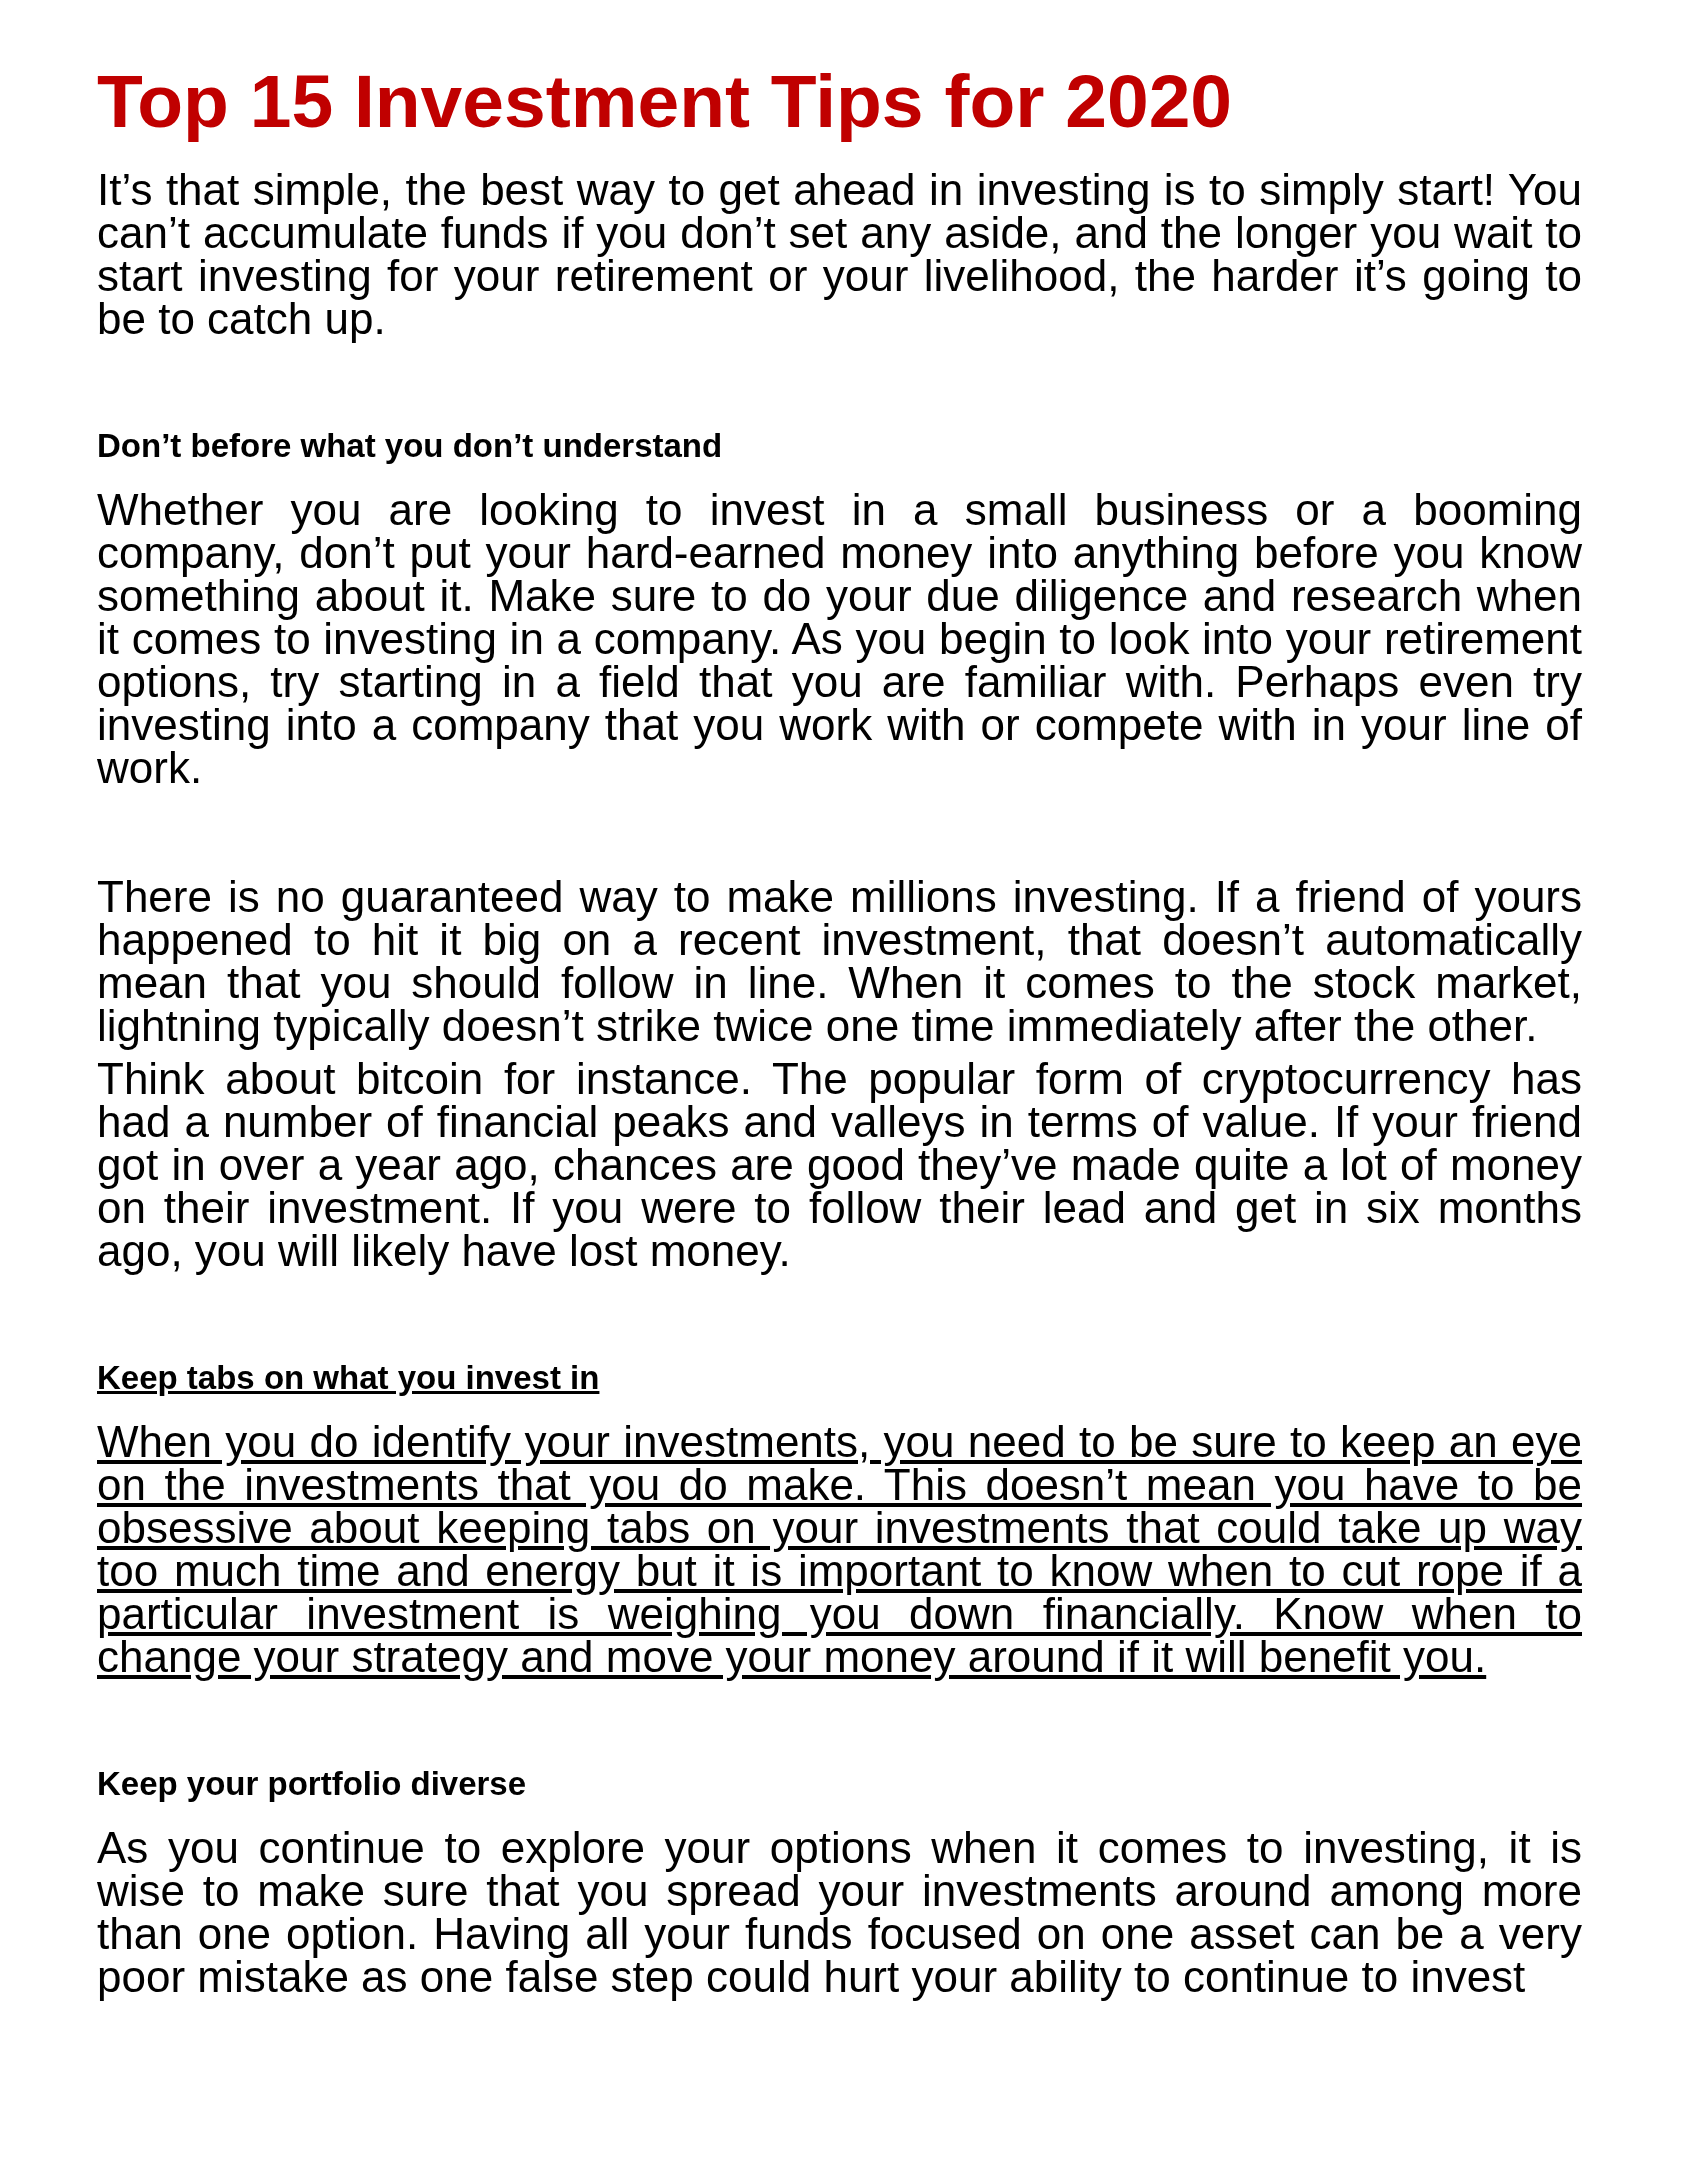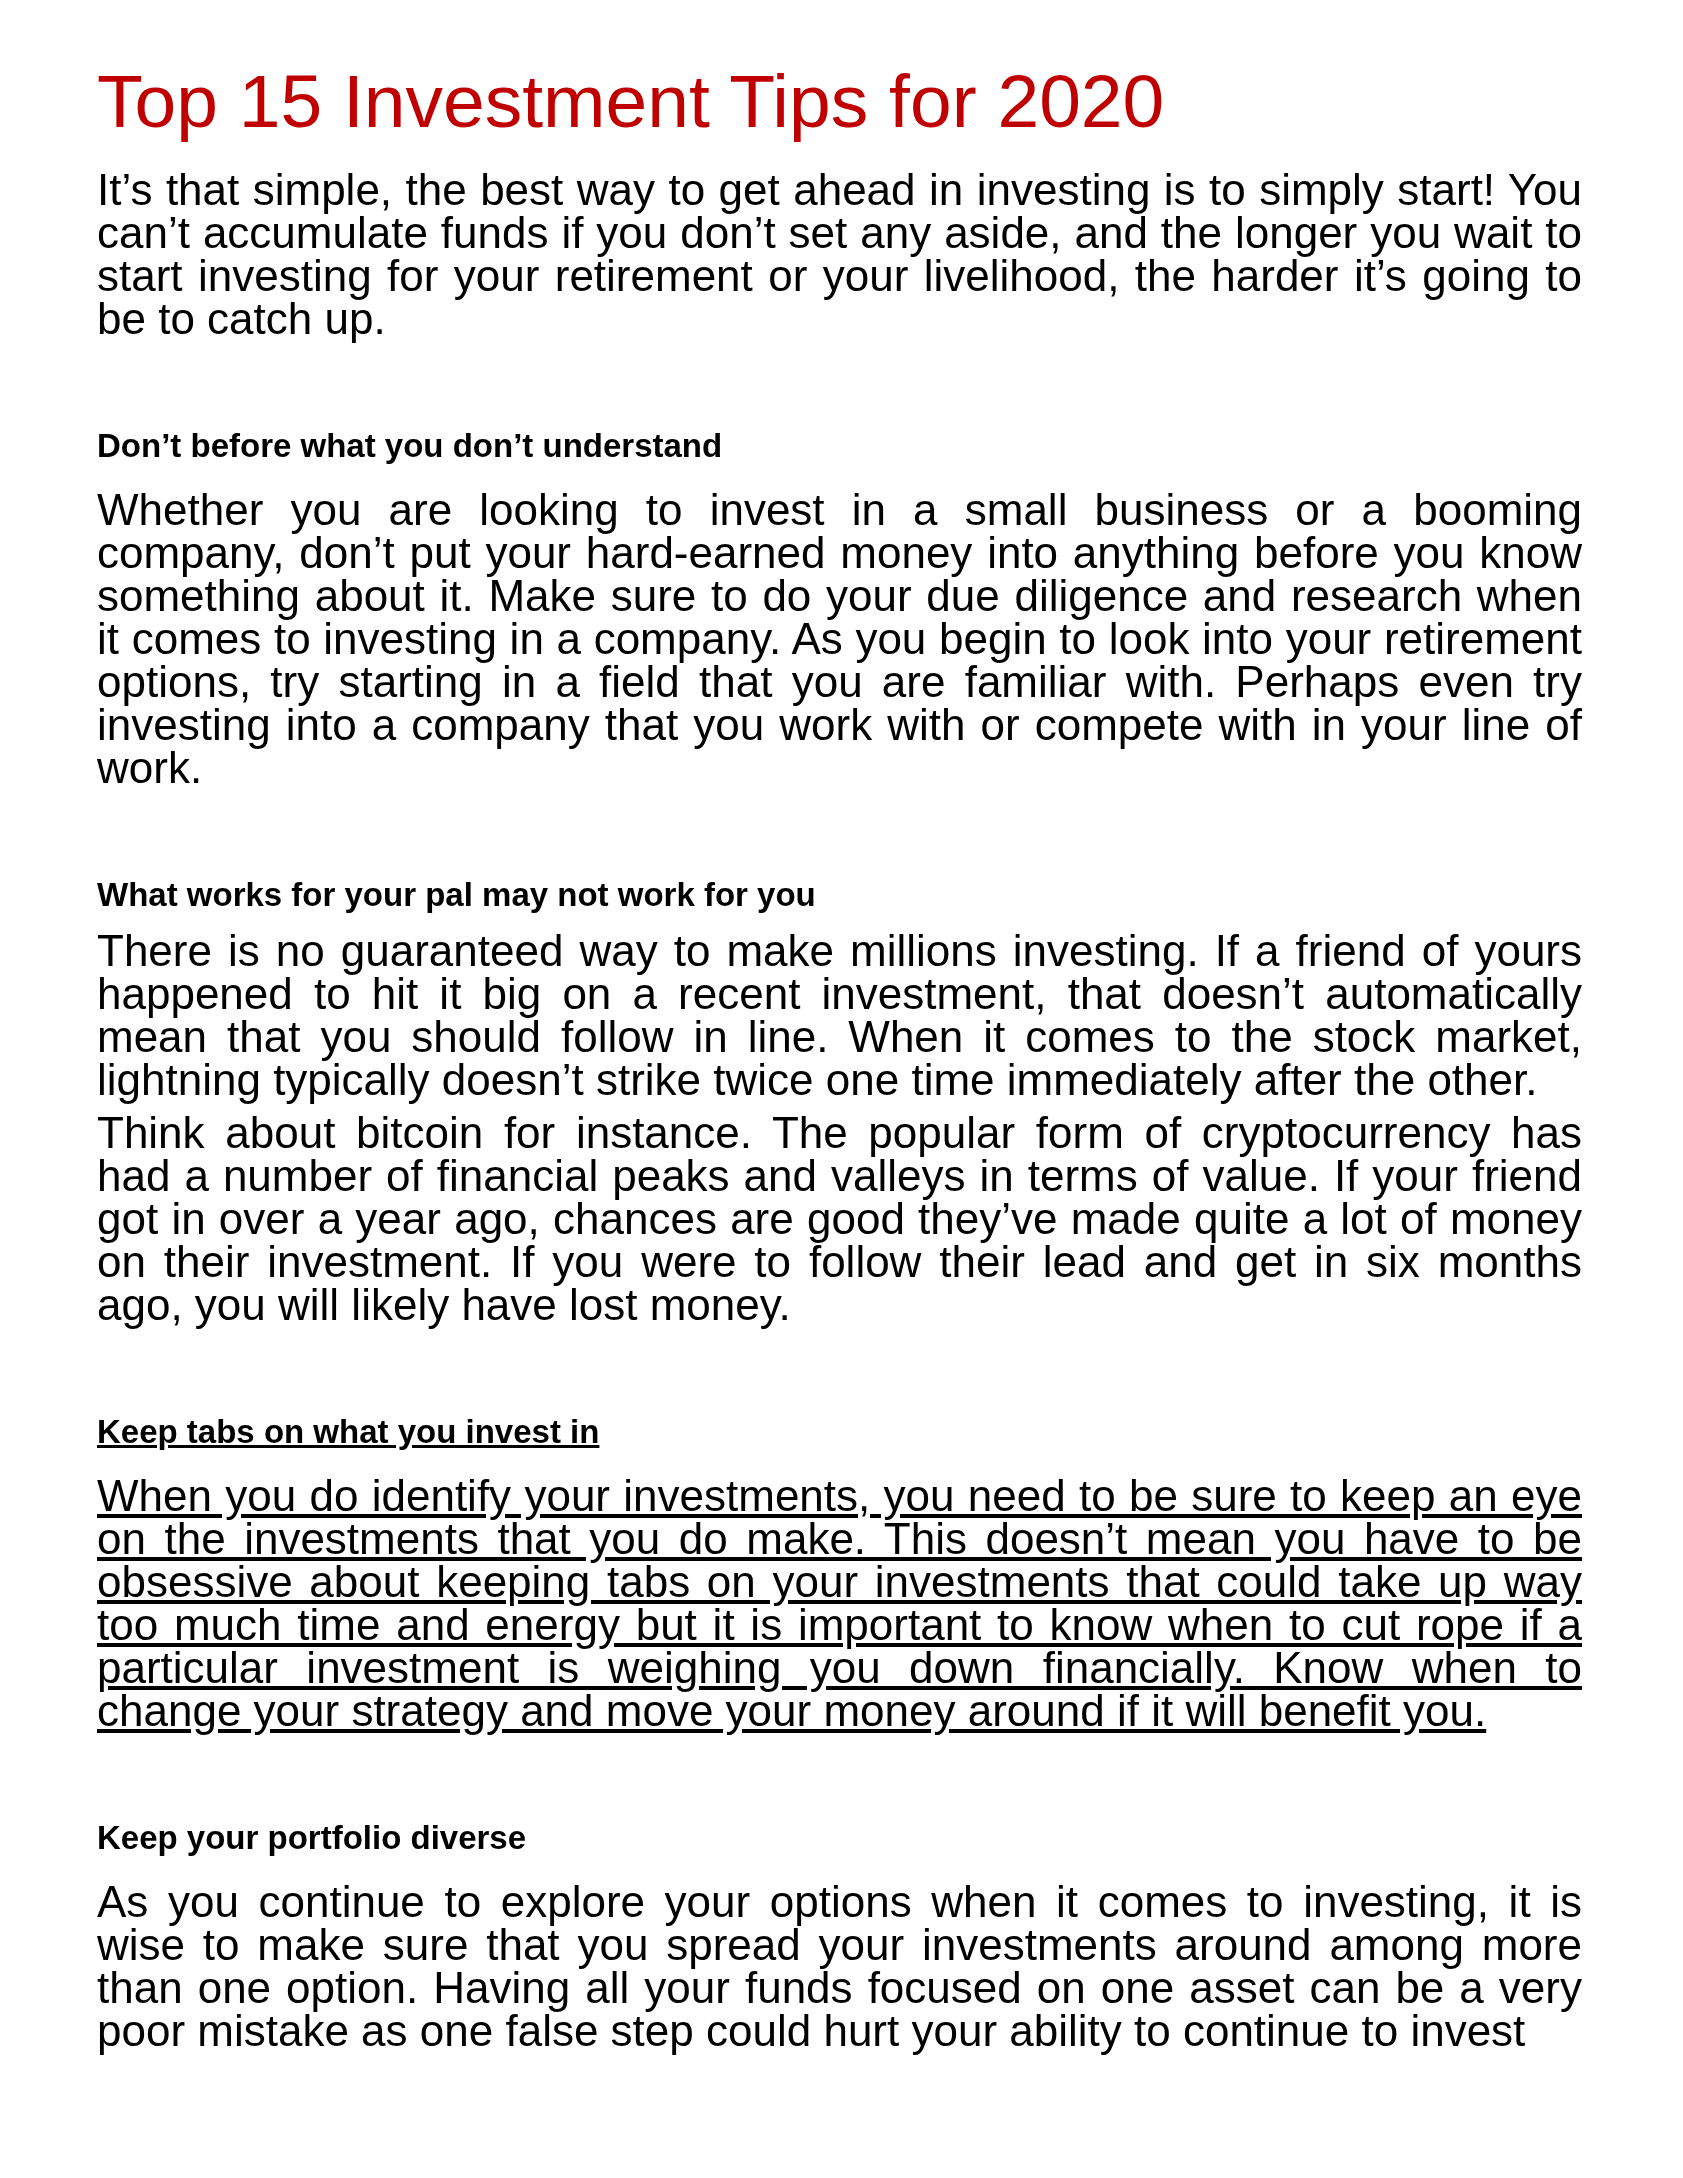--- a/index.html
+++ b/index.html
@@ -16,21 +16,21 @@
       color: #000000;
     }
     .page {
       position: absolute;
       left: 97px;
       top: 57px;
       width: 1485px;
     }
     .doc-title {
       font-family: "Liberation Sans", sans-serif;
-      font-weight: normal;
+      font-weight: bold;
       font-size: 75px;
       line-height: 89px;
       color: #C00000;
       margin: 0;
       letter-spacing: 0px;
     }
     .section {
       margin: 0;
     }
     .section-heading {
@@ -56,21 +56,20 @@
   <div class="section" style="margin-top: 2px;">
     <p class="para" style="margin-top: 22px;">It’s that simple, the best way to get ahead in investing is to simply start! You can’t accumulate funds if you don’t set any aside, and the longer you wait to start investing for your retirement or your livelihood, the harder it’s going to be to catch up.</p>
   </div>
 
   <div class="section" style="margin-top: 86px;">
     <h2 class="section-heading">Don’t before what you don’t understand</h2>
     <p class="para" style="margin-top: 22px;">Whether you are looking to invest in a small business or a booming company, don’t put your hard-earned money into anything before you know something about it. Make sure to do your due diligence and research when it comes to investing in a company. As you begin to look into your retirement options, try starting in a field that you are familiar with. Perhaps even try investing into a company that you work with or compete with in your line of work.</p>
   </div>
 
   <div class="section" style="margin-top: 86px;">
-    <h2 class="section-heading">What works for your pal may not work for you</h2>
     <p class="para" style="margin-top: 14px;">There is no guaranteed way to make millions investing. If a friend of yours happened to hit it big on a recent investment, that doesn’t automatically mean that you should follow in line. When it comes to the stock market, lightning typically doesn’t strike twice one time immediately after the other.</p>
     <p class="para" style="margin-top: 10px;">Think about bitcoin for instance. The popular form of cryptocurrency has had a number of financial peaks and valleys in terms of value. If your friend got in over a year ago, chances are good they’ve made quite a lot of money on their investment. If you were to follow their lead and get in six months ago, you will likely have lost money.</p>
   </div>
 
   <div class="section" style="margin-top: 86px; text-decoration: underline;">
     <h2 class="section-heading">Keep tabs on what you invest in</h2>
     <p class="para" style="margin-top: 22px;">When you do identify your investments, you need to be sure to keep an eye on the investments that you do make. This doesn’t mean you have to be obsessive about keeping tabs on your investments that could take up way too much time and energy but it is important to know when to cut rope if a particular investment is weighing you down financially. Know when to change your strategy and move your money around if it will benefit you.</p>
   </div>
 
   <div class="section" style="margin-top: 86px;">

